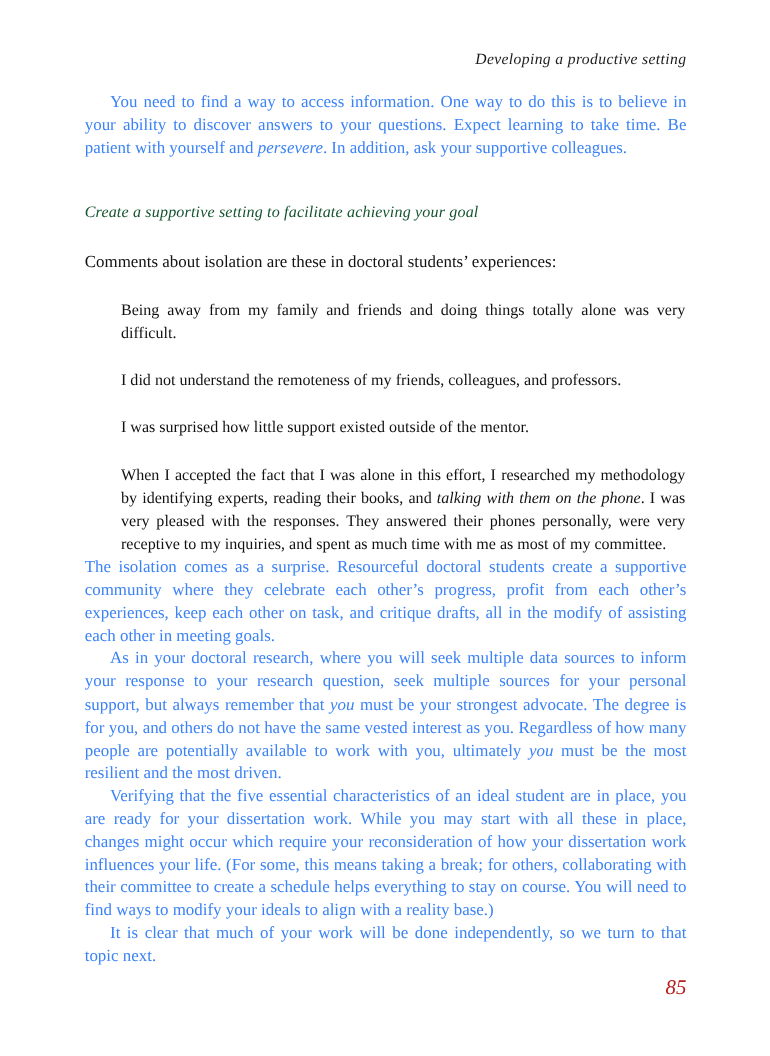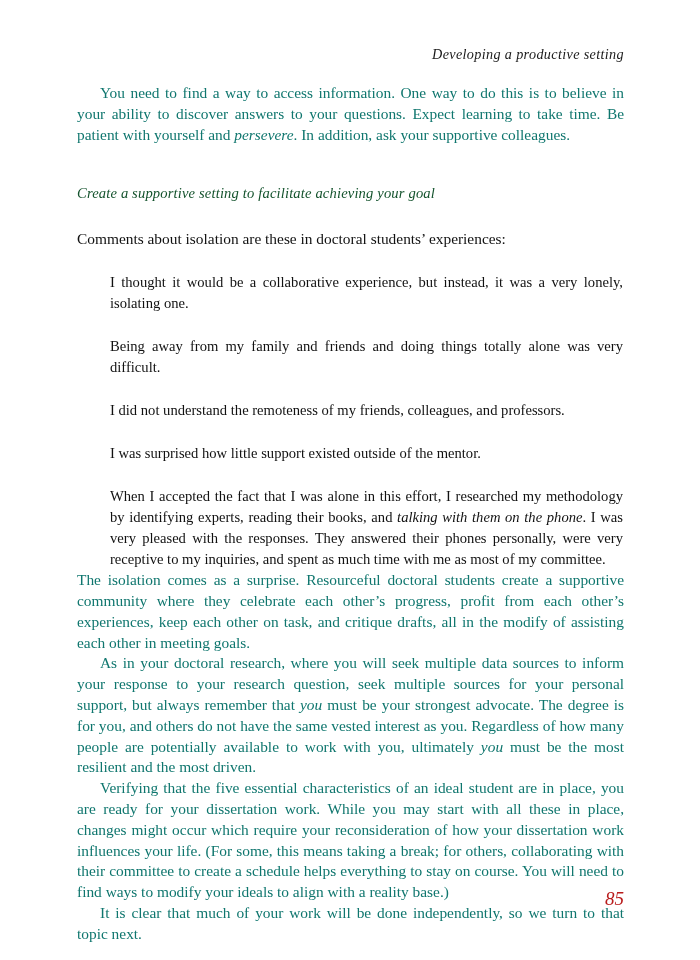--- a/index.html
+++ b/index.html
@@ -34,21 +34,21 @@
     letter-spacing: 0.35px;
     color: #1a1a1a;
     margin: 0 0 20px 0;
   }
   p.body-para {
     margin: 0;
     font-size: 15.4px;
     line-height: 20.8px;
     text-align: justify;
     text-justify: inter-word;
-    color: #0f766e;
+    color: #3b82f6;
   }
   p.indent {
     text-indent: 23px;
   }
   p.no-indent {
     text-indent: 0;
   }
   .section-heading {
     margin: 38px 0 0 0;
     font-style: italic;
@@ -114,21 +114,20 @@
     <div class="running-head">Developing a productive setting</div>
 
     <p class="body-para indent"><span>You need to find a way to access information. One way to do this is to believe in your ability to discover answers to your questions. Expect learning to take time. Be patient with yourself and </span><i>persevere</i><span>. In addition, ask your supportive colleagues.</span></p>
 
     <p class="section-heading">Create a supportive setting to facilitate achieving your goal</p>
 
     <p class="lead-in">Comments about isolation are these in doctoral students’ experiences:</p>
 
     <div class="quotes">
 
-      <p class="quote">I thought it would be a collaborative experience, but instead, it was a very lonely, isolating one.</p>
 
       <p class="quote">Being away from my family and friends and doing things totally alone was very difficult.</p>
 
       <p class="quote">I did not understand the remoteness of my friends, colleagues, and professors.</p>
 
       <p class="quote">I was surprised how little support existed outside of the mentor.</p>
 
       <p class="quote"><span>When I accepted the fact that I was alone in this effort, I researched my methodology by identifying experts, reading their books, and </span><i>talking with them on the phone</i><span>. I was very pleased with the responses. They answered their phones personally, were very receptive to my inquiries, and spent as much time with me as most of my committee.</span></p>
 
     </div>

